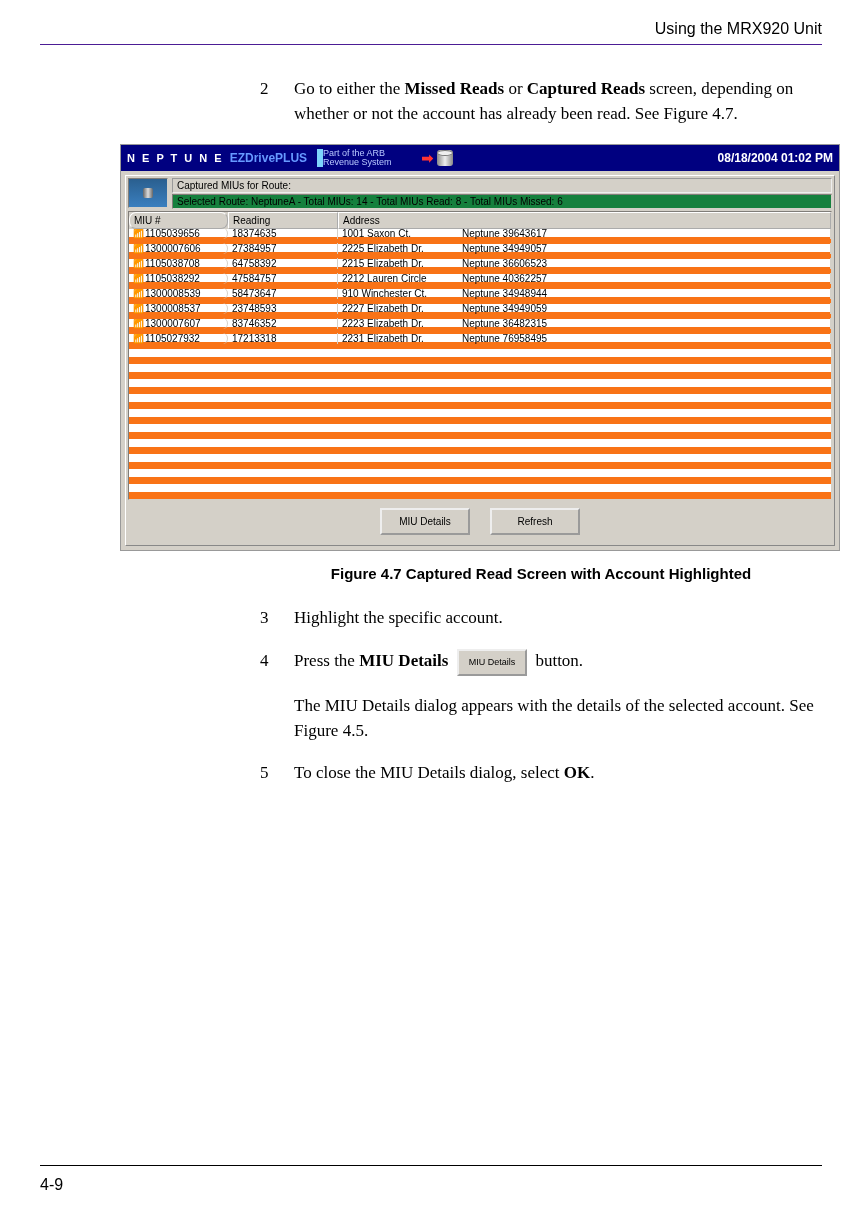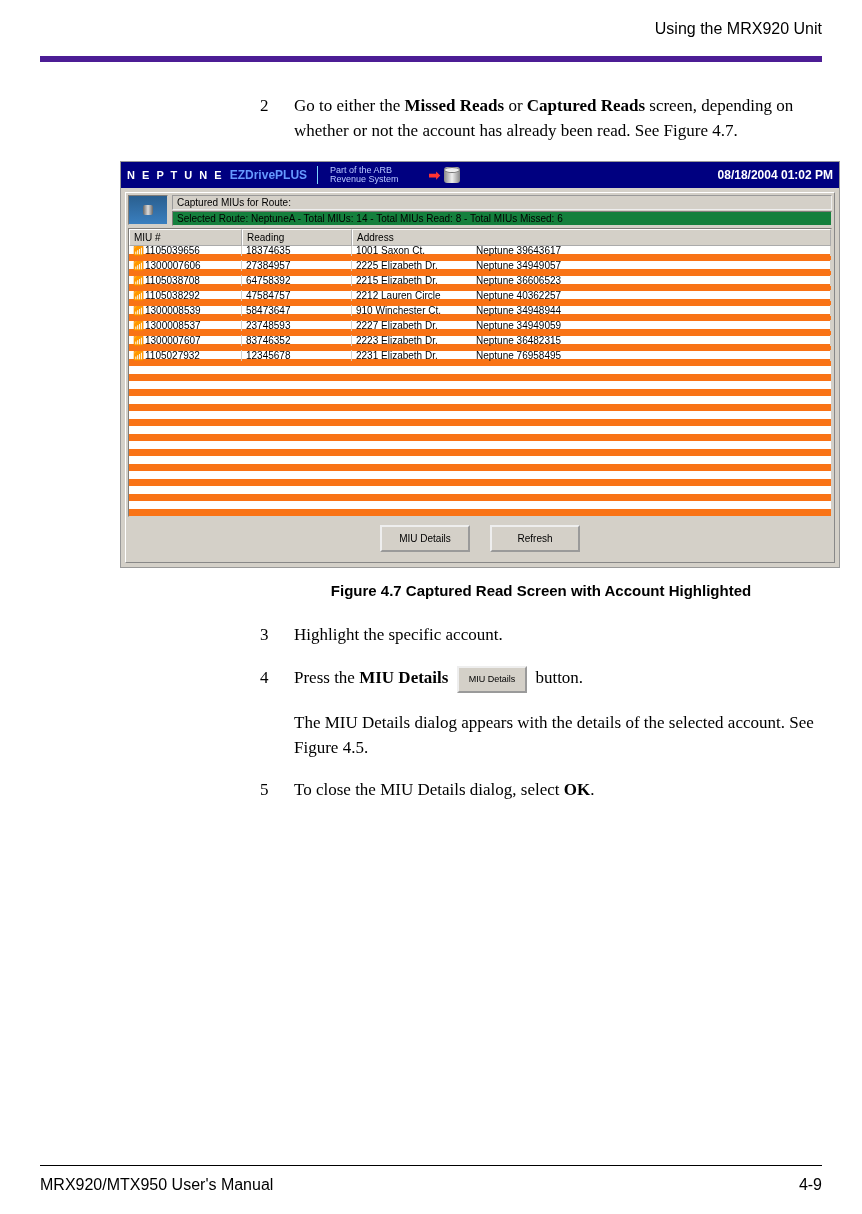--- a/index.html
+++ b/index.html
@@ -14,22 +14,22 @@
     .page {
       padding: 20px 40px 0 40px;
       height: 100%;
       display: flex;
       flex-direction: column;
     }
     .header {
       text-align: right;
       font-family: Arial, Helvetica, sans-serif;
       font-size: 16px;
-      padding-bottom: 18px;
-      border-bottom: 6px solid #4c1d95;
+      padding-bottom: 6px;
+      border-bottom: 1px solid #4c1d95;
       margin-bottom: 32px;
     }
     .body-content {
       flex: 1;
     }
     .step {
       display: flex;
       margin-left: 220px;
       margin-bottom: 18px;
       font-size: 17px;
@@ -68,22 +68,22 @@
       color: #6699ff;
       font-weight: bold;
       margin-left: 6px;
       font-size: 12px;
     }
     .titlebar .tagline {
       color: #b8c8ff;
       font-size: 9px;
       line-height: 1.0;
       margin-left: 10px;
-      border-left: 1px solid #7dd3fc;
-      padding-left: 12px;
+      border-left: 6px solid #7dd3fc;
+      padding-left: 0;
     }
     .titlebar .db-icon {
       margin-left: 30px;
       display: flex;
       align-items: center;
       gap: 4px;
     }
     .titlebar .arrow {
       color: #ff3333;
       font-size: 14px;
@@ -184,21 +184,21 @@
     }
     .grid-head {
       display: flex;
       background: #d4d0c8;
     }
     .grid-head-cell {
       border: 1px outset #fff;
       padding: 2px 4px;
       font-size: 10px;
     }
-    .col-miu { width: 113px; }
+    .col-miu { width: 99px; border-radius: 7px; }
     .col-reading { width: 110px; }
     .col-address { flex: 1; }
     .grid-body {
       height: 270px;
       overflow: hidden;
     }
     .grid-row {
       display: flex;
       border-bottom: 7px solid #f97316;
       height: 15px;
@@ -353,21 +353,21 @@
                   <div class="grid-cell col-reading">23748593</div>
                   <div class="grid-cell col-address"><span class="addr-part1">2227 Elizabeth Dr.</span>Neptune 34949059</div>
                 </div>
                 <div class="grid-row">
                   <div class="grid-cell col-miu"><span class="row-icon">📶</span>1300007607</div>
                   <div class="grid-cell col-reading">83746352</div>
                   <div class="grid-cell col-address"><span class="addr-part1">2223 Elizabeth Dr.</span>Neptune 36482315</div>
                 </div>
                 <div class="grid-row">
                   <div class="grid-cell col-miu"><span class="row-icon">📶</span>1105027932</div>
-                  <div class="grid-cell col-reading">12345678</div>
+                  <div class="grid-cell col-reading">17213318</div>
                   <div class="grid-cell col-address"><span class="addr-part1">2231 Elizabeth Dr.</span>Neptune 76958495</div>
                 </div>
                 <div class="grid-row">
                   <div class="grid-cell col-miu"></div>
                   <div class="grid-cell col-reading"></div>
                   <div class="grid-cell col-address"></div>
                 </div>
                 <div class="grid-row">
                   <div class="grid-cell col-miu"></div>
                   <div class="grid-cell col-reading"></div>
@@ -444,16 +444,15 @@
     <div class="step">
       <div class="step-num">5</div>
       <div class="step-text">
         <span>To close the MIU Details dialog, select </span><b>OK</b><span>.</span>
       </div>
     </div>
 
   </div>
 
   <div class="footer">
-    <span>MRX920/MTX950 User's Manual</span>
     <span>4-9</span>
   </div>
 </div>
 
 </body></html>

